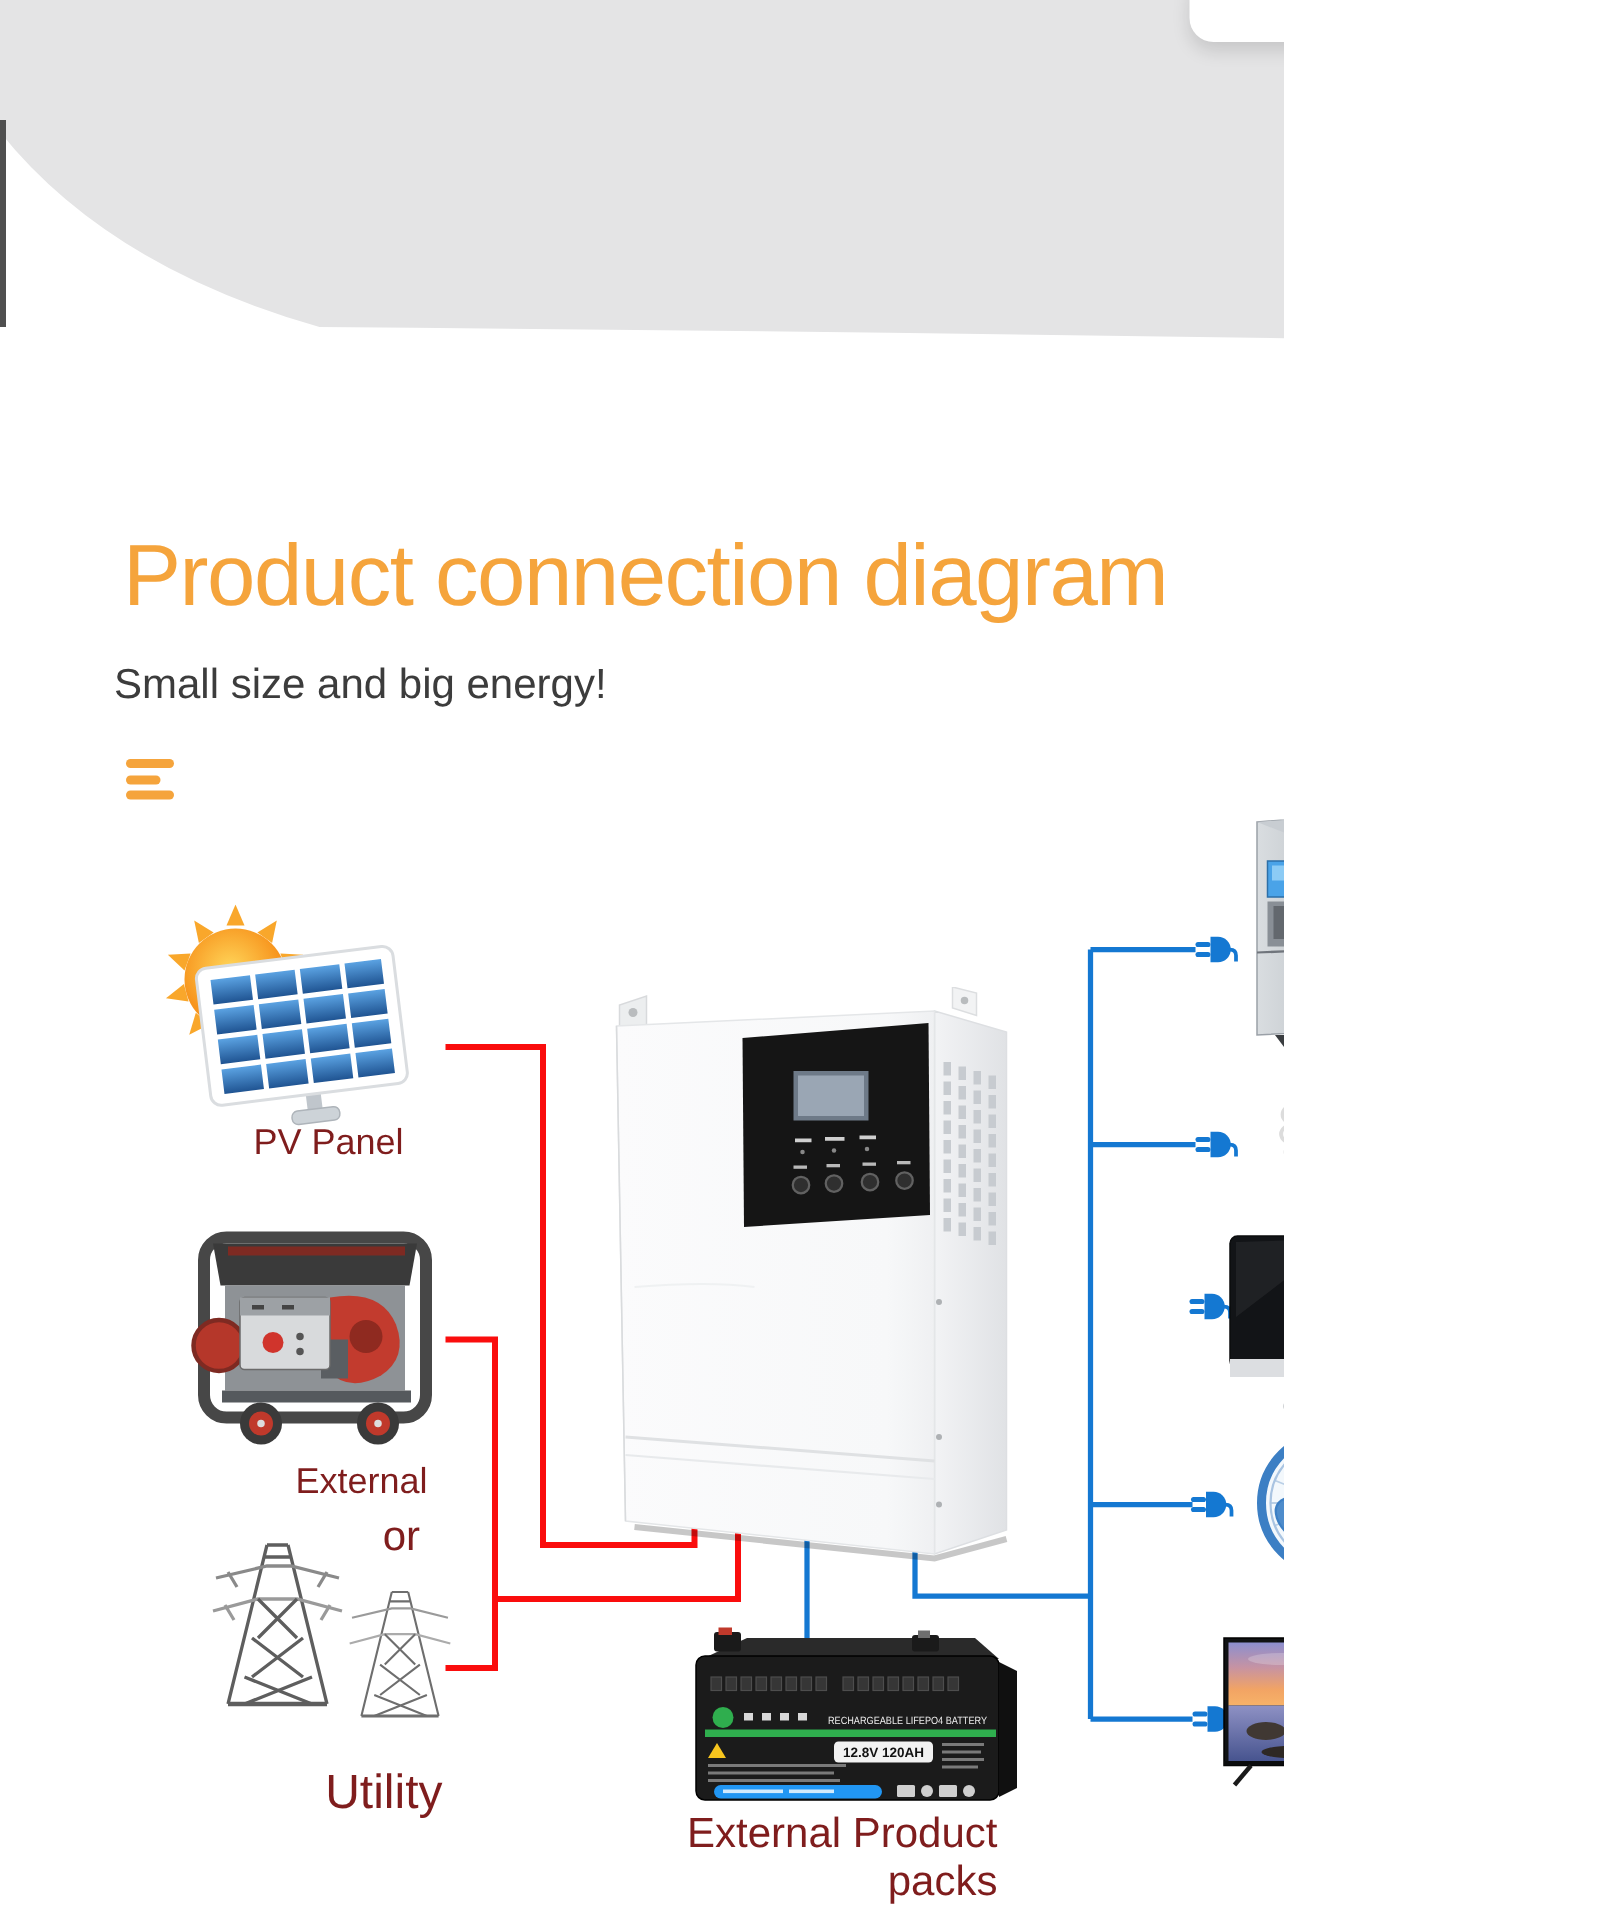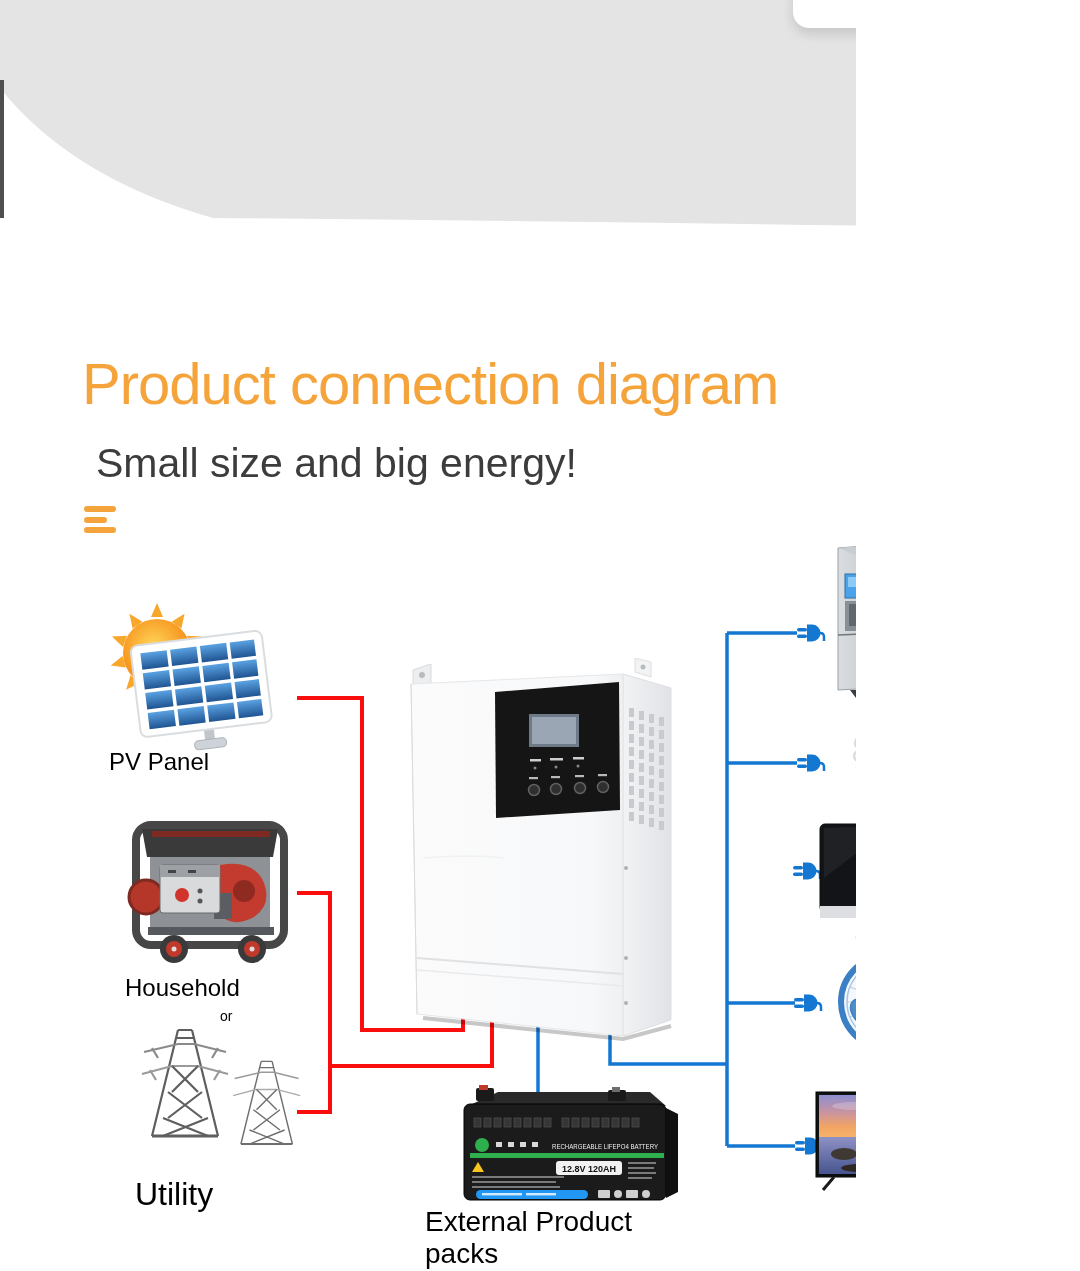--- a/index.html
+++ b/index.html
@@ -6,27 +6,27 @@
   #stage{position:relative;width:856px;height:1271px;overflow:hidden;
          font-family:"Liberation Sans",sans-serif;background:#fff;}
   .abs{position:absolute;}
   #header-svg{left:0;top:0;z-index:0;}
   #floating-card{left:793px;top:-18px;width:192px;height:46px;background:#fff;
                  border-radius:16px;box-shadow:0 6px 12px rgba(0,0,0,.13);z-index:1;}
   #card-mark{left:856px;top:0;width:12px;height:4px;background:#3d4f66;
              border-radius:0 0 2px 2px;z-index:2;}
   #page-title{left:82px;top:350px;font-size:58px;font-weight:400;color:#F5A43C;
               letter-spacing:-1px;z-index:2;white-space:nowrap;}
-  #page-subtitle{left:96px;top:440px;font-size:41px;color:#3C3C3C;z-index:2;}
+  #page-subtitle{left:76px;top:440px;font-size:28px;color:#3C3C3C;z-index:2;}
   #menu-icon{left:84px;top:506px;z-index:2;}
   #menu-icon .bar{height:6px;background:#F5A43C;border-radius:3px;margin-bottom:4.5px;}
-  .dev-label{color:#000000;text-align:left;z-index:3;}
+  .dev-label{color:#7f1d1d;text-align:right;z-index:3;}
   #pv-label{left:109px;top:748px;width:160px;font-size:24px;}
   #gen-label{left:125px;top:974px;width:160px;font-size:24px;}
-  #or-label{left:220px;top:1008px;width:60px;font-size:14px;}
+  #or-label{left:220px;top:1008px;width:60px;font-size:28px;}
   #utility-label{left:135px;top:1176px;width:160px;font-size:32px;}
   #battery-label{left:425px;top:1206px;width:240px;font-size:28px;}
   #household-label{left:803px;top:1208px;width:160px;font-size:24px;}
   .icon-wrap{z-index:2;}
   .line-layer{left:0;top:0;z-index:1;}
 </style>
 </head>
 <body>
 
 <div id="stage">
@@ -147,21 +147,21 @@
     <rect x="46" y="55" width="8" height="3" fill="#444"></rect>
       <rect x="66" y="55" width="8" height="3" fill="#444"></rect>
     <rect x="26" y="112" width="126" height="8" fill="#55595D"></rect>
     <circle cx="52" cy="134" r="14" fill="#3A3A3A"></circle>
       <circle cx="52" cy="134" r="8" fill="#C0392B"></circle>
       <circle cx="52" cy="134" r="2.5" fill="#DDD"></circle>
     <circle cx="130" cy="134" r="14" fill="#3A3A3A"></circle>
       <circle cx="130" cy="134" r="8" fill="#C0392B"></circle>
       <circle cx="130" cy="134" r="2.5" fill="#DDD"></circle>
   </svg>
-  <div id="gen-label" class="abs dev-label">Household</div>
+  <div id="gen-label" class="abs dev-label">External</div>
   <div id="or-label" class="abs dev-label">or</div>
 
   <svg class="abs icon-wrap" style="left:138px;top:1018px" width="170" height="130" viewBox="0 0 170 130">
     <g stroke="#5E5E5E" stroke-width="2.2" fill="none">
       <path d="M14,118 L40,12 M80,118 L54,12 M40,12 H54 M38,20 H56"></path>
       <path d="M6,34 L40,26 H56 L88,34 M14,30 L20,40 M80,30 L74,40" stroke="#8A8A8A"></path>
       <path d="M4,56 L34,48 H60 L90,56 M12,52 L18,62 M82,52 L76,62" stroke="#9A9A9A"></path>
       <path d="M34,48 L60,74 M60,48 L34,74 M30,74 L64,100 M64,74 L30,100 M25,100 L70,118 M70,100 L25,118"></path>
       <path d="M14,118 H80" stroke-width="3"></path>
     </g>

